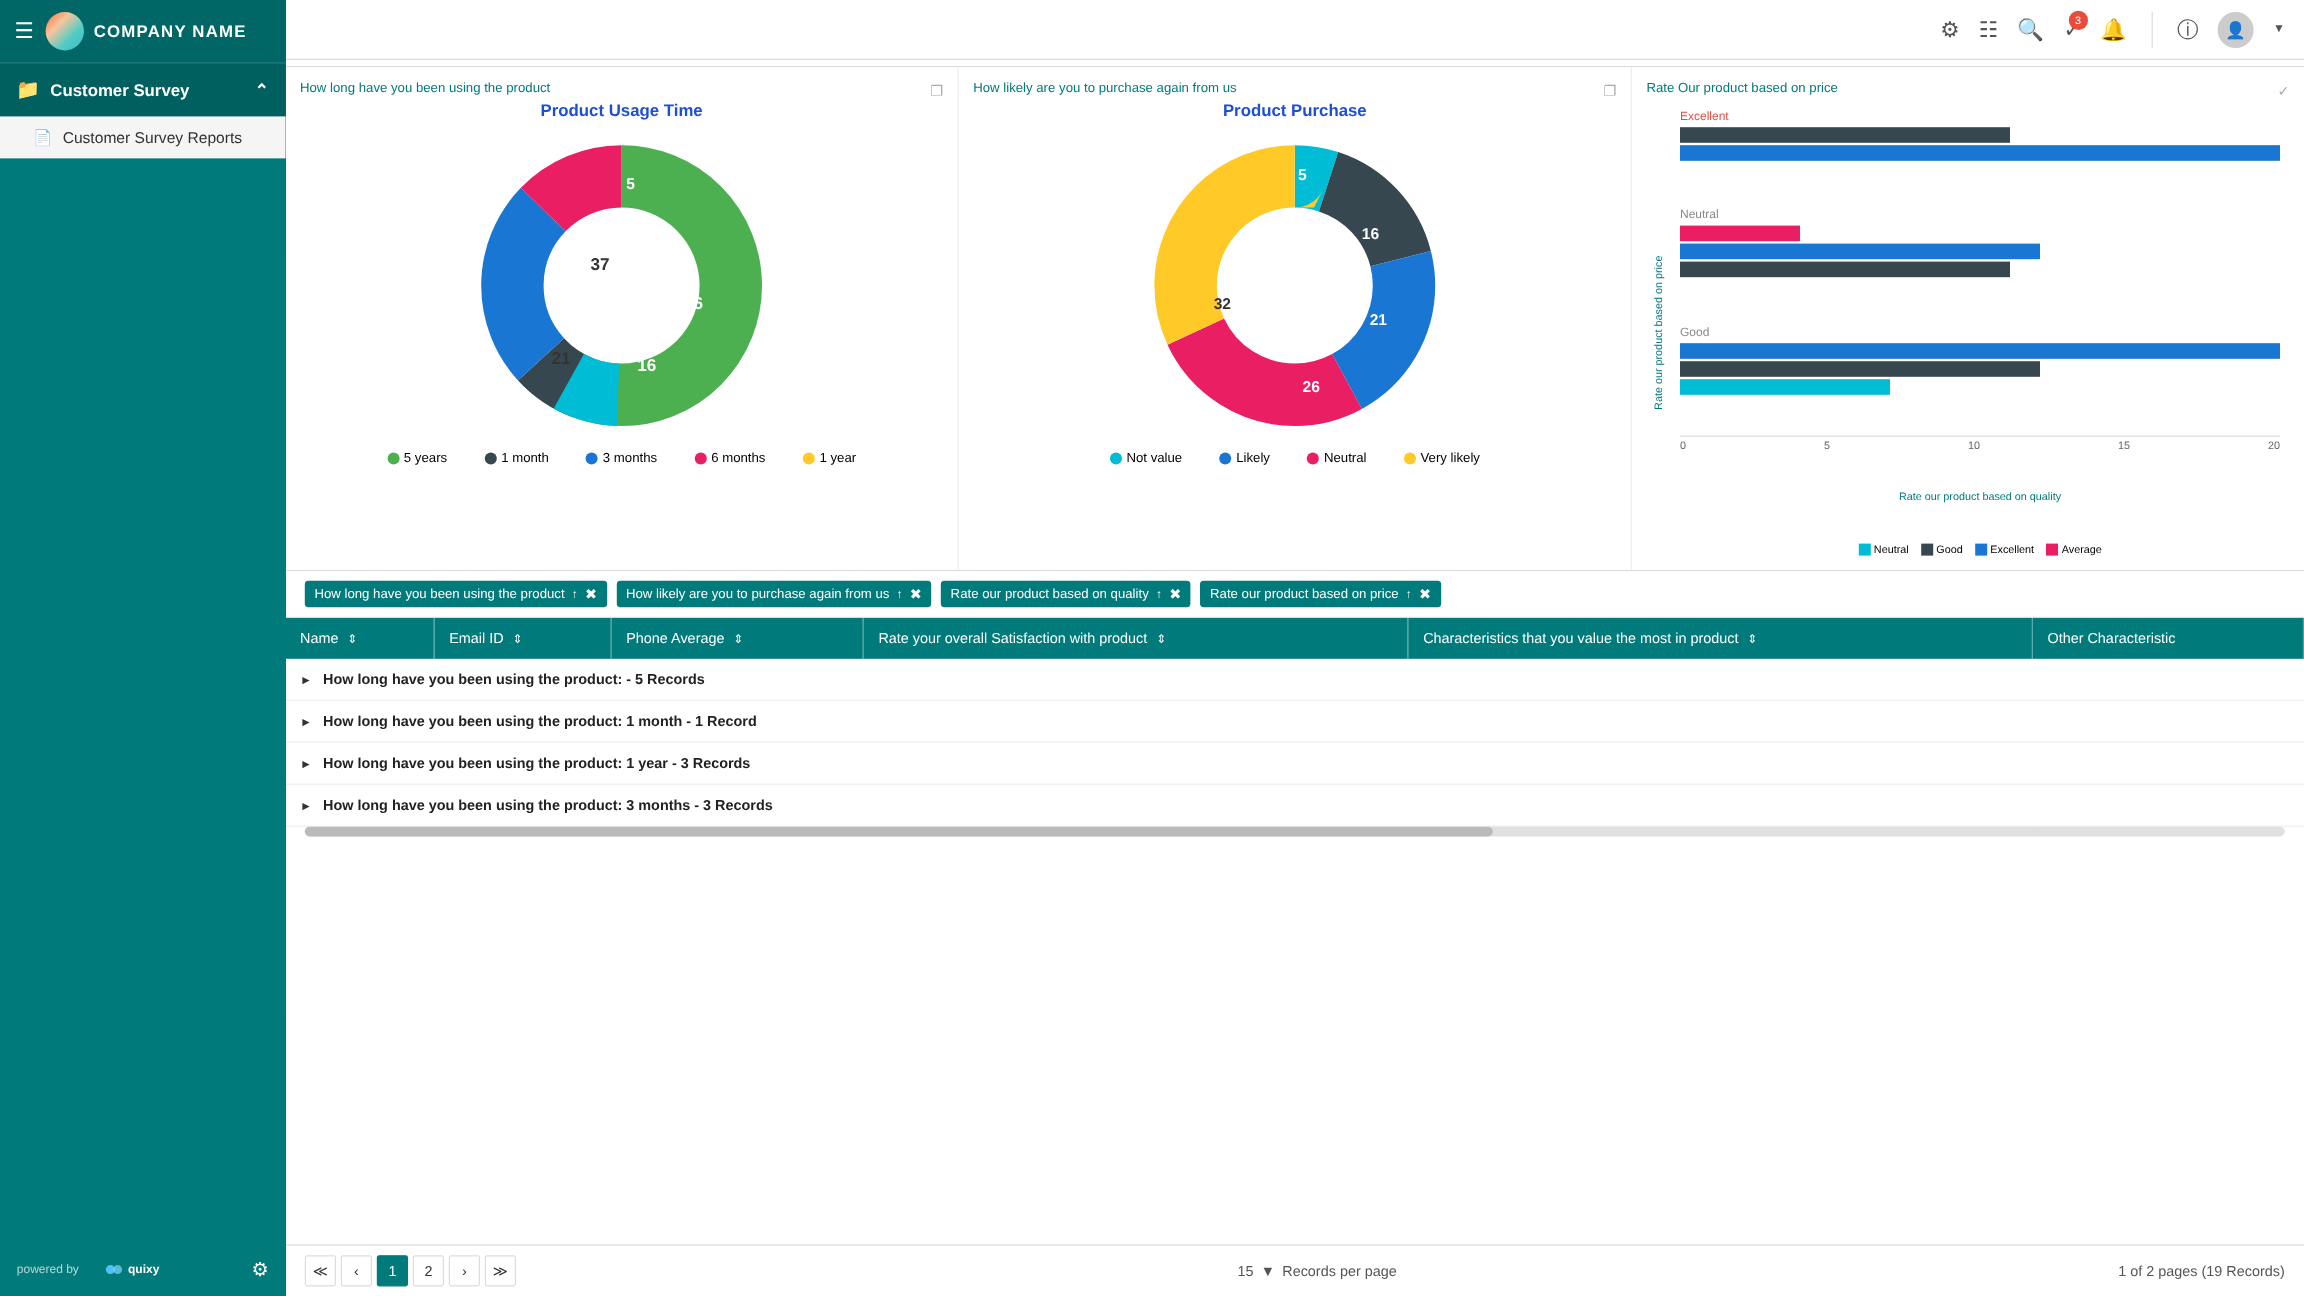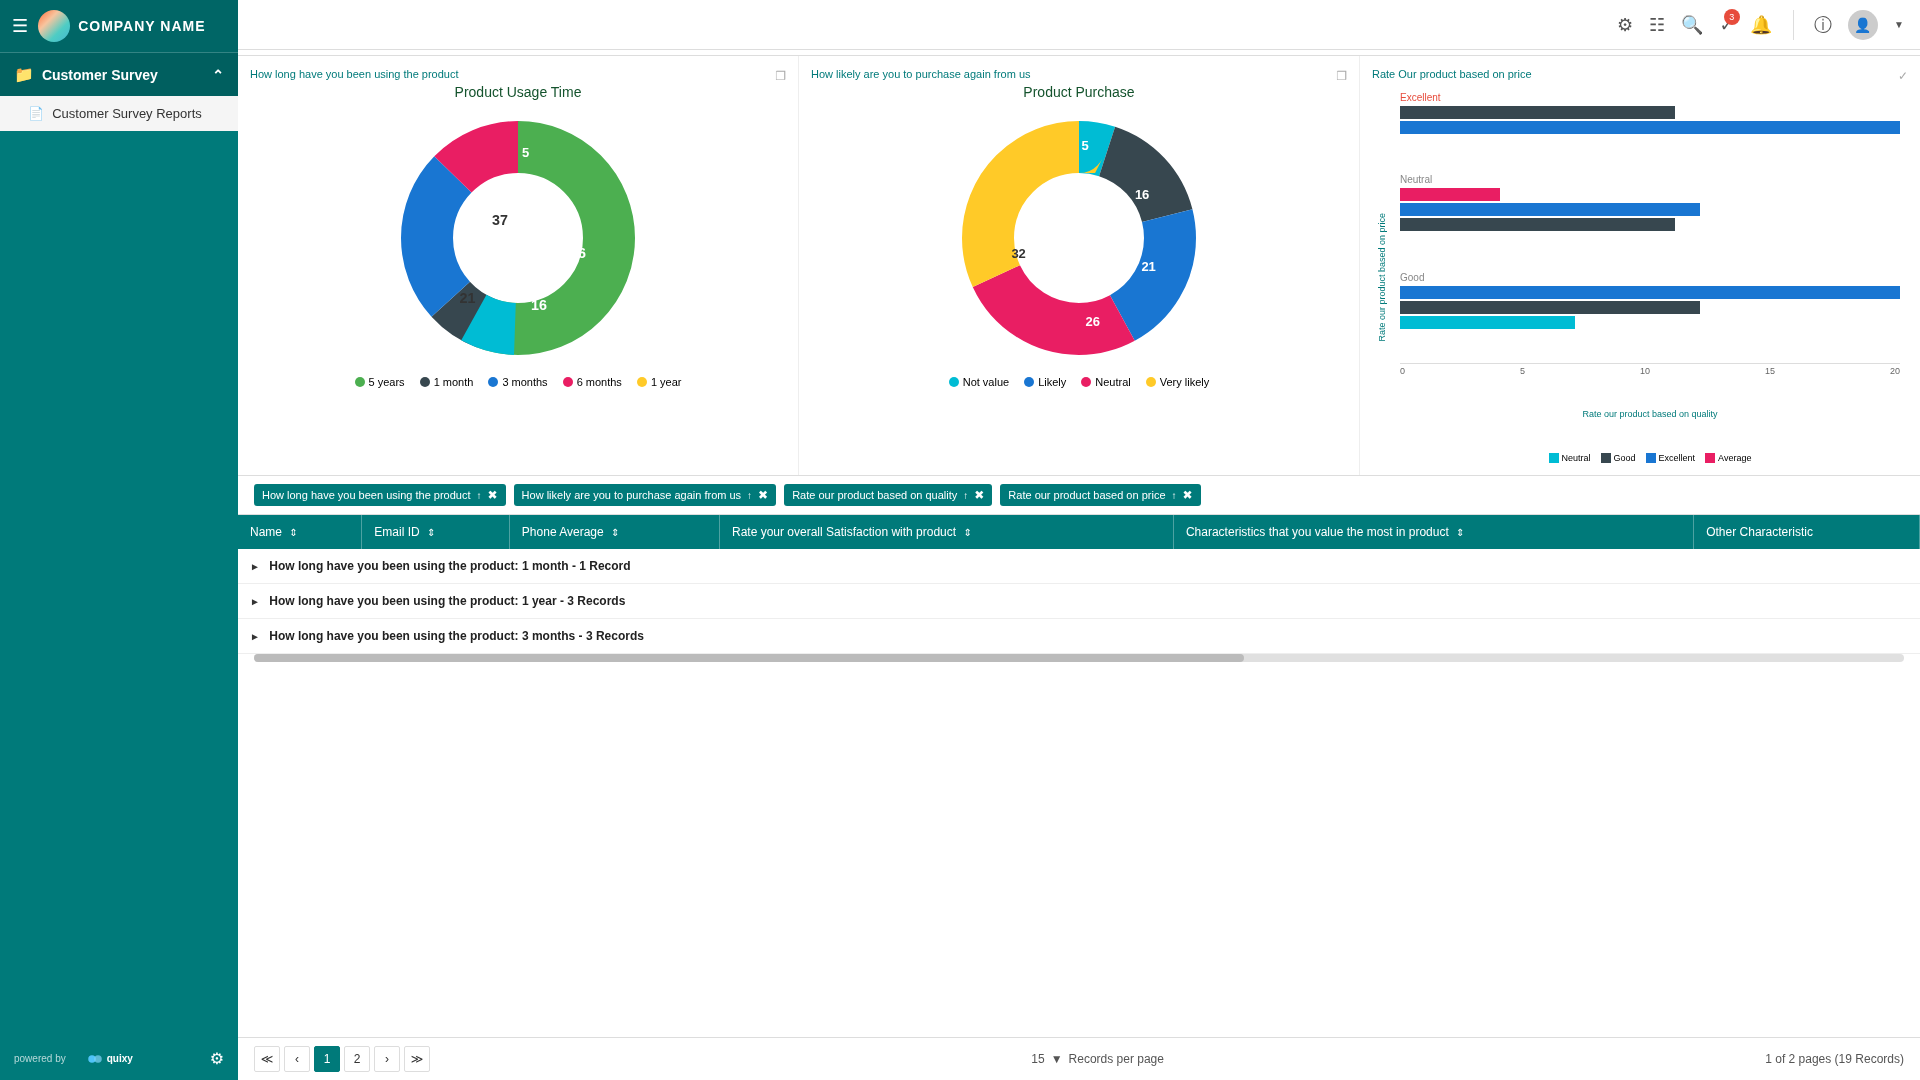--- a/index.html
+++ b/index.html
@@ -35,27 +35,27 @@
     .toggle-circle { width: 18px; height: 18px; background: white; border-radius: 50%; position: absolute; top: 2px; right: 2px; }
     .header-actions { display: flex; align-items: center; gap: 8px; }
     .header-btn { background: none; border: none; cursor: pointer; color: #555; font-size: 16px; padding: 4px; }
     .export-btn { background: none; border: 1px solid #ddd; padding: 4px 10px; border-radius: 3px; cursor: pointer; font-size: 12px; color: #333; }
 
     
     .charts-area { display: flex; background: white; border-bottom: 1px solid #ddd; height: 420px; }
     .chart-panel { flex: 1; border-right: 1px solid #eee; padding: 12px; display: flex; flex-direction: column; align-items: center; overflow: hidden; }
     .chart-panel:last-child { border-right: none; }
     .chart-question { font-size: 11px; color: #007a7a; margin-bottom: 4px; text-align: center; }
-    .chart-title { font-size: 14px; font-weight: normal; color: #14532d; margin-bottom: 8px; text-align: center; }
+    .chart-title { font-size: 14px; font-weight: bold; color: #1d4ed8; margin-bottom: 8px; text-align: center; }
 
     
     .donut-container { position: relative; width: 260px; height: 260px; }
     .donut-container svg { width: 100%; height: 100%; }
 
-    .chart-legend { display: flex; flex-wrap: wrap; gap: 8px 15px; justify-content: center; margin-top: 8px; font-size: 11px; }
+    .chart-legend { display: flex; flex-wrap: wrap; gap: 8px 31px; justify-content: center; margin-top: 8px; font-size: 11px; }
     .legend-item { display: flex; align-items: center; gap: 4px; }
     .legend-dot { width: 10px; height: 10px; border-radius: 50%; flex-shrink: 0; }
 
     
     .filter-bar { background: white; padding: 8px 16px; display: flex; align-items: center; gap: 8px; flex-wrap: wrap; border-bottom: 1px solid #ddd; }
     .filter-tag { background: #007a7a; color: white; border-radius: 3px; padding: 4px 8px; font-size: 11px; display: flex; align-items: center; gap: 6px; }
     .filter-tag-text { font-size: 11px; }
     .filter-tag-close { cursor: pointer; font-size: 12px; }
 
     
@@ -382,20 +382,26 @@
           <th>
             <span>Characteristics that you value the most in product</span>
             <span class="sort-icon">⇕</span>
           </th>
           <th>
             <span>Other Characteristic</span>
           </th>
         </tr>
       </thead>
       <tbody>
+        <tr class="group-row">
+          <td colspan="6">
+            <span class="expand-arrow">►</span>
+            <span>How long have you been using the product: - 5 Records</span>
+          </td>
+        </tr>
         <tr class="group-row">
           <td colspan="6">
             <span class="expand-arrow">►</span>
             <span>How long have you been using the product: 1 month - 1 Record</span>
           </td>
         </tr>
         <tr class="group-row">
           <td colspan="6">
             <span class="expand-arrow">►</span>
             <span>How long have you been using the product: 1 year - 3 Records</span>

